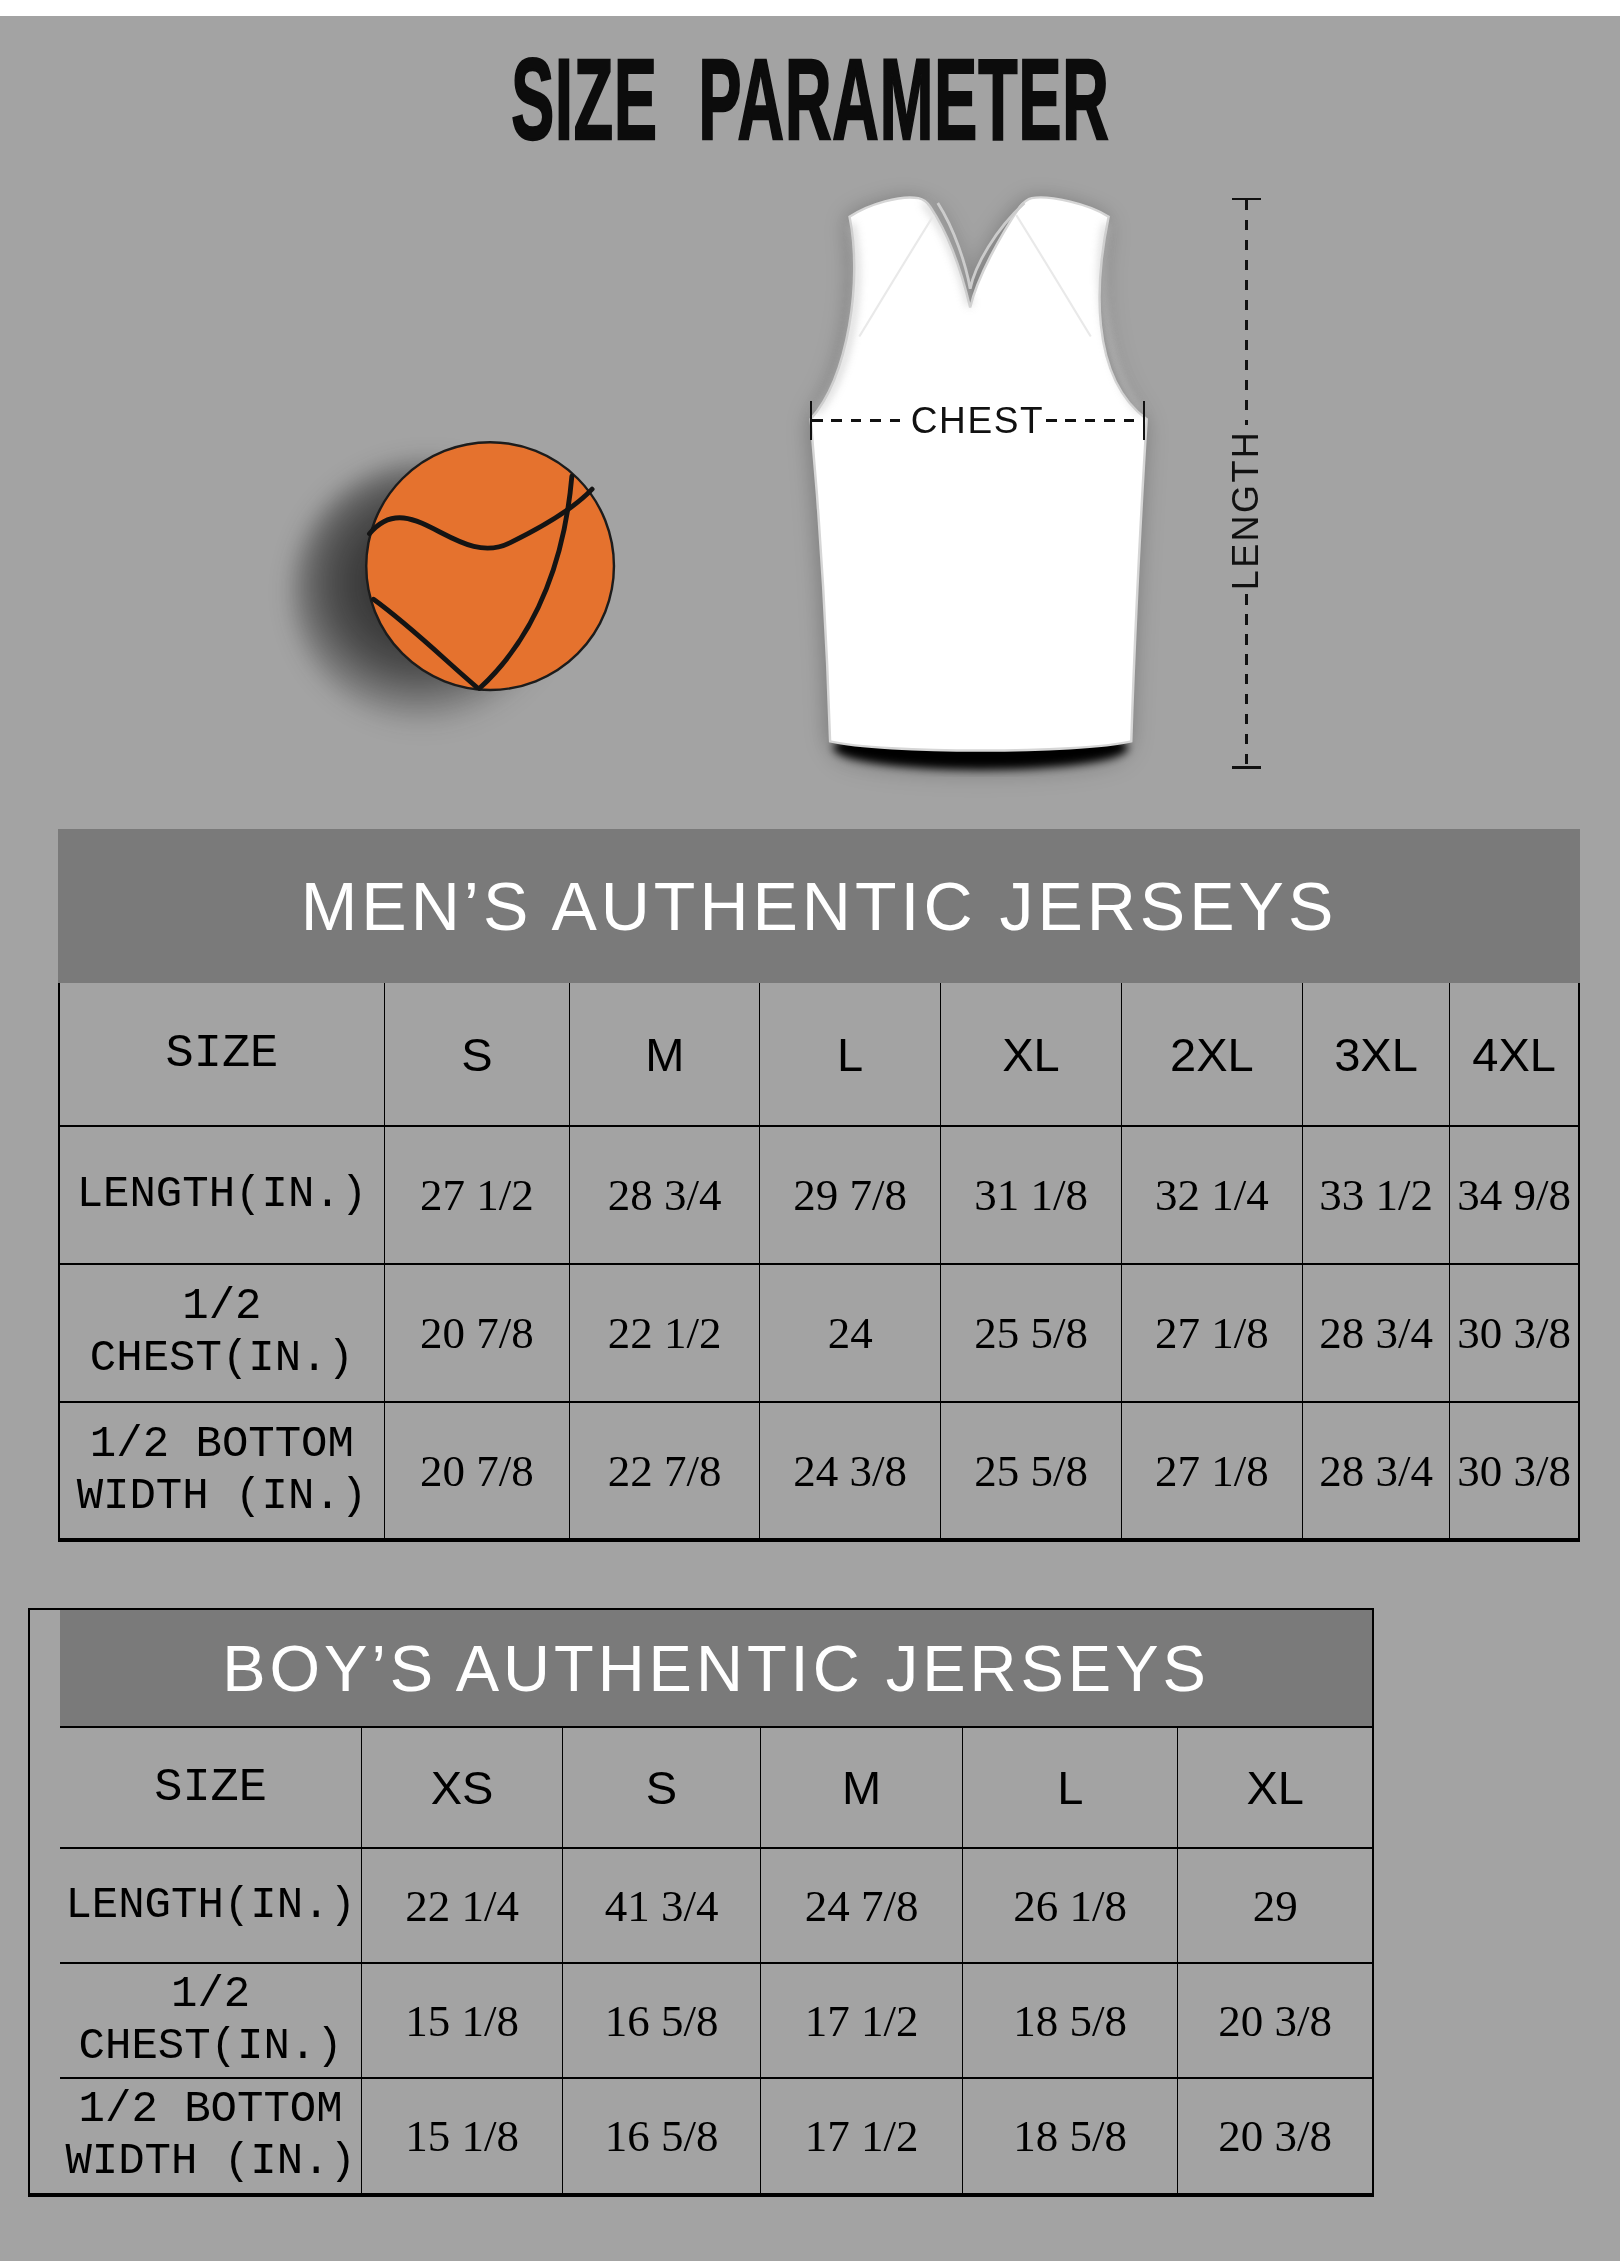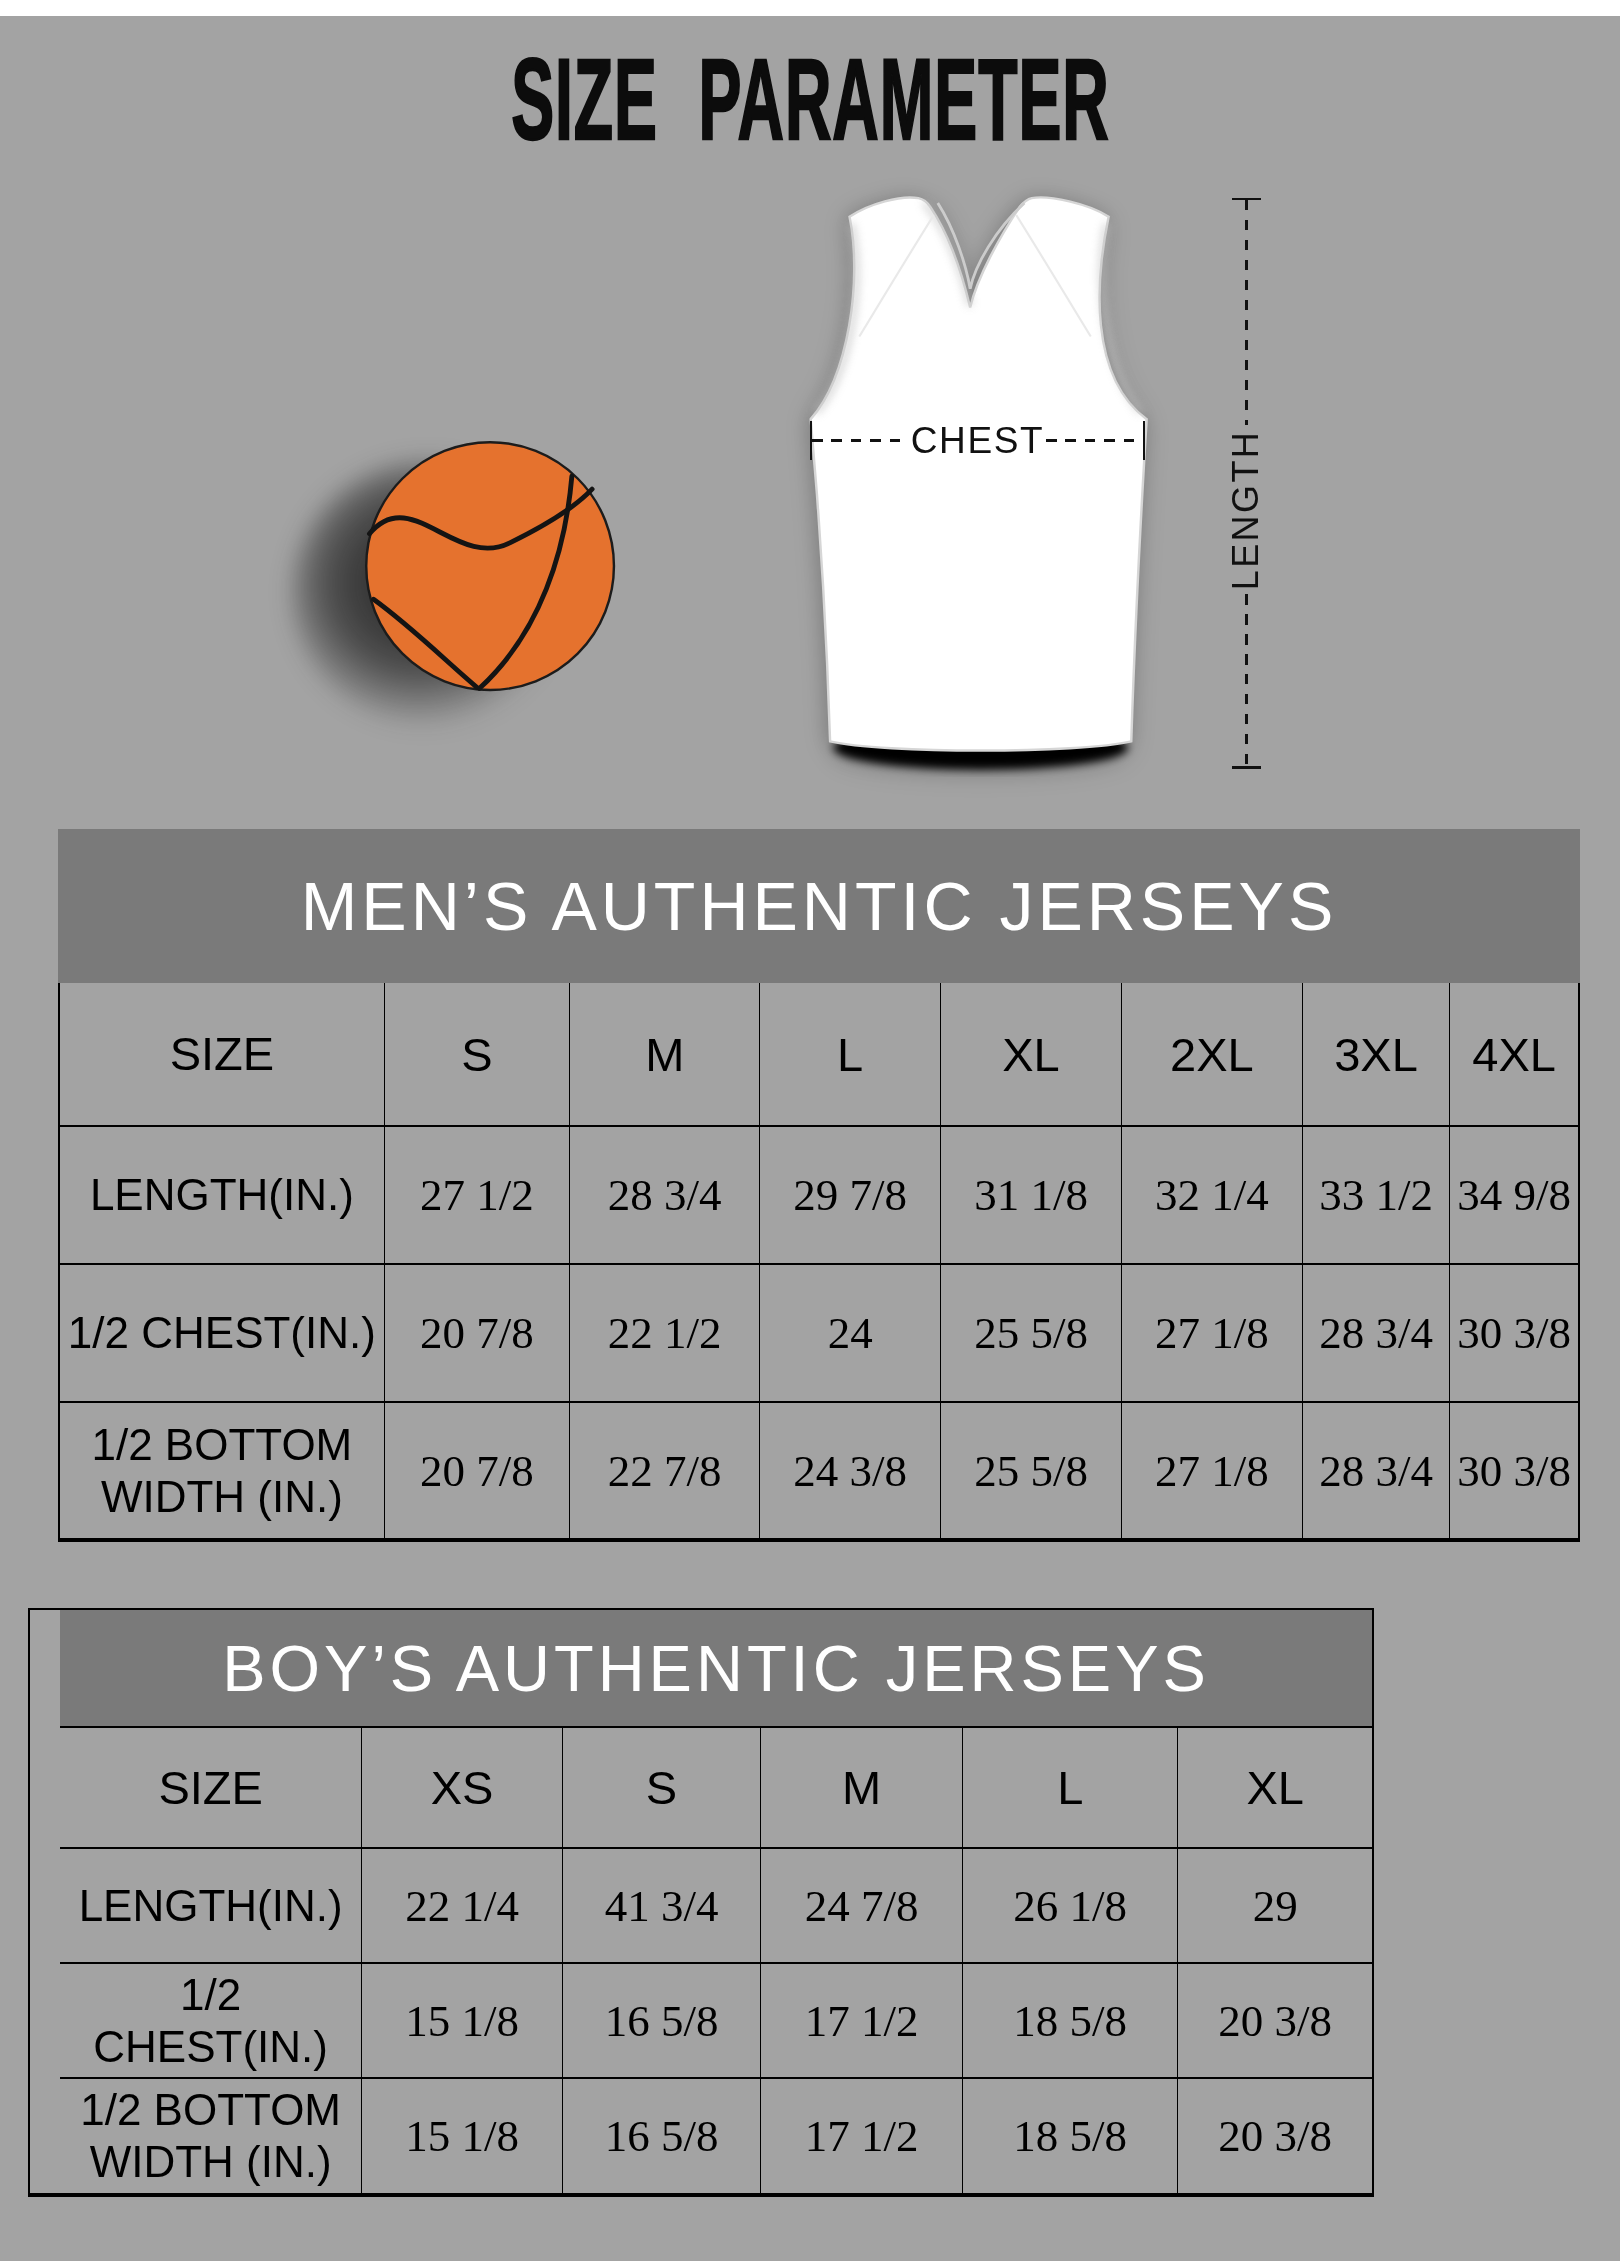--- a/index.html
+++ b/index.html
@@ -27,21 +27,21 @@
     border-radius:50%;
     filter:blur(11.3px);
   }
   .ball { position:absolute; left:363px; top:277px; }
 
   .jersey { position:absolute; left:788px; top:24px;
     filter:drop-shadow(0 4px 11.3px rgba(0,0,0,0.16)) drop-shadow(-4px 0 9.7px rgba(0,0,0,0.10));
   }
 
   
-  .chest-line { position:absolute; left:810px; top:259px; width:335px; height:39px;
+  .chest-line { position:absolute; left:810px; top:239px; width:335px; height:39px;
     display:flex; align-items:center; }
   .chest-line .tick { width:2.4px; height:39px; background:#111; flex:none; }
   .chest-line .dash { flex:1; height:2.4px;
     background:repeating-linear-gradient(90deg,#111 0 10.5px,transparent 10.5px 19.4px); }
   .chest-line .chest-label { flex:none; font-size:37px; letter-spacing:1.6px; color:#111; padding:0 1.6px; }
 
   
   .length-line { position:absolute; left:1220px; top:36px; width:53px; height:570px;
     display:flex; flex-direction:column; align-items:center; }
   .length-line .cap { width:29px; height:2.4px; background:#111; flex:none; }
@@ -60,21 +60,21 @@
     color:#fff; white-space:nowrap;
   }
   .size-table table { width:100%; border-collapse:collapse; table-layout:fixed; }
   .size-table th, .size-table td {
     border:1.6px solid #000; text-align:center; vertical-align:middle;
     color:#000; font-weight:400; overflow:hidden;
   }
   .size-table tbody th, .size-table tbody td { border-top:2.4px solid #000;border-radius:27px; }
   .size-table thead th { border-top:none; font-size:47px; }
   .size-table td { font-size:45px;font-family:Liberation Serif, serif; }
-  .size-table th.label-col { font-size:44px; padding:0 3.2px; line-height:1.18; }
+  .size-table th.label-col { font-size:44px; padding:0 3.2px; line-height:1.18;font-family:Liberation Mono, monospace; }
   .size-table thead th.label-col { font-size:47px; }
 
   
   .mens { top:813px; width:1552px; }
   .mens .table-header { height:154px; font-size:68px; letter-spacing:4px; }
   .mens table { border:2.4px solid #000; border-top:none; border-bottom:4px solid #000; }
   .mens thead tr { height:143px; }
   .mens tbody tr { height:138px; }
 
   

